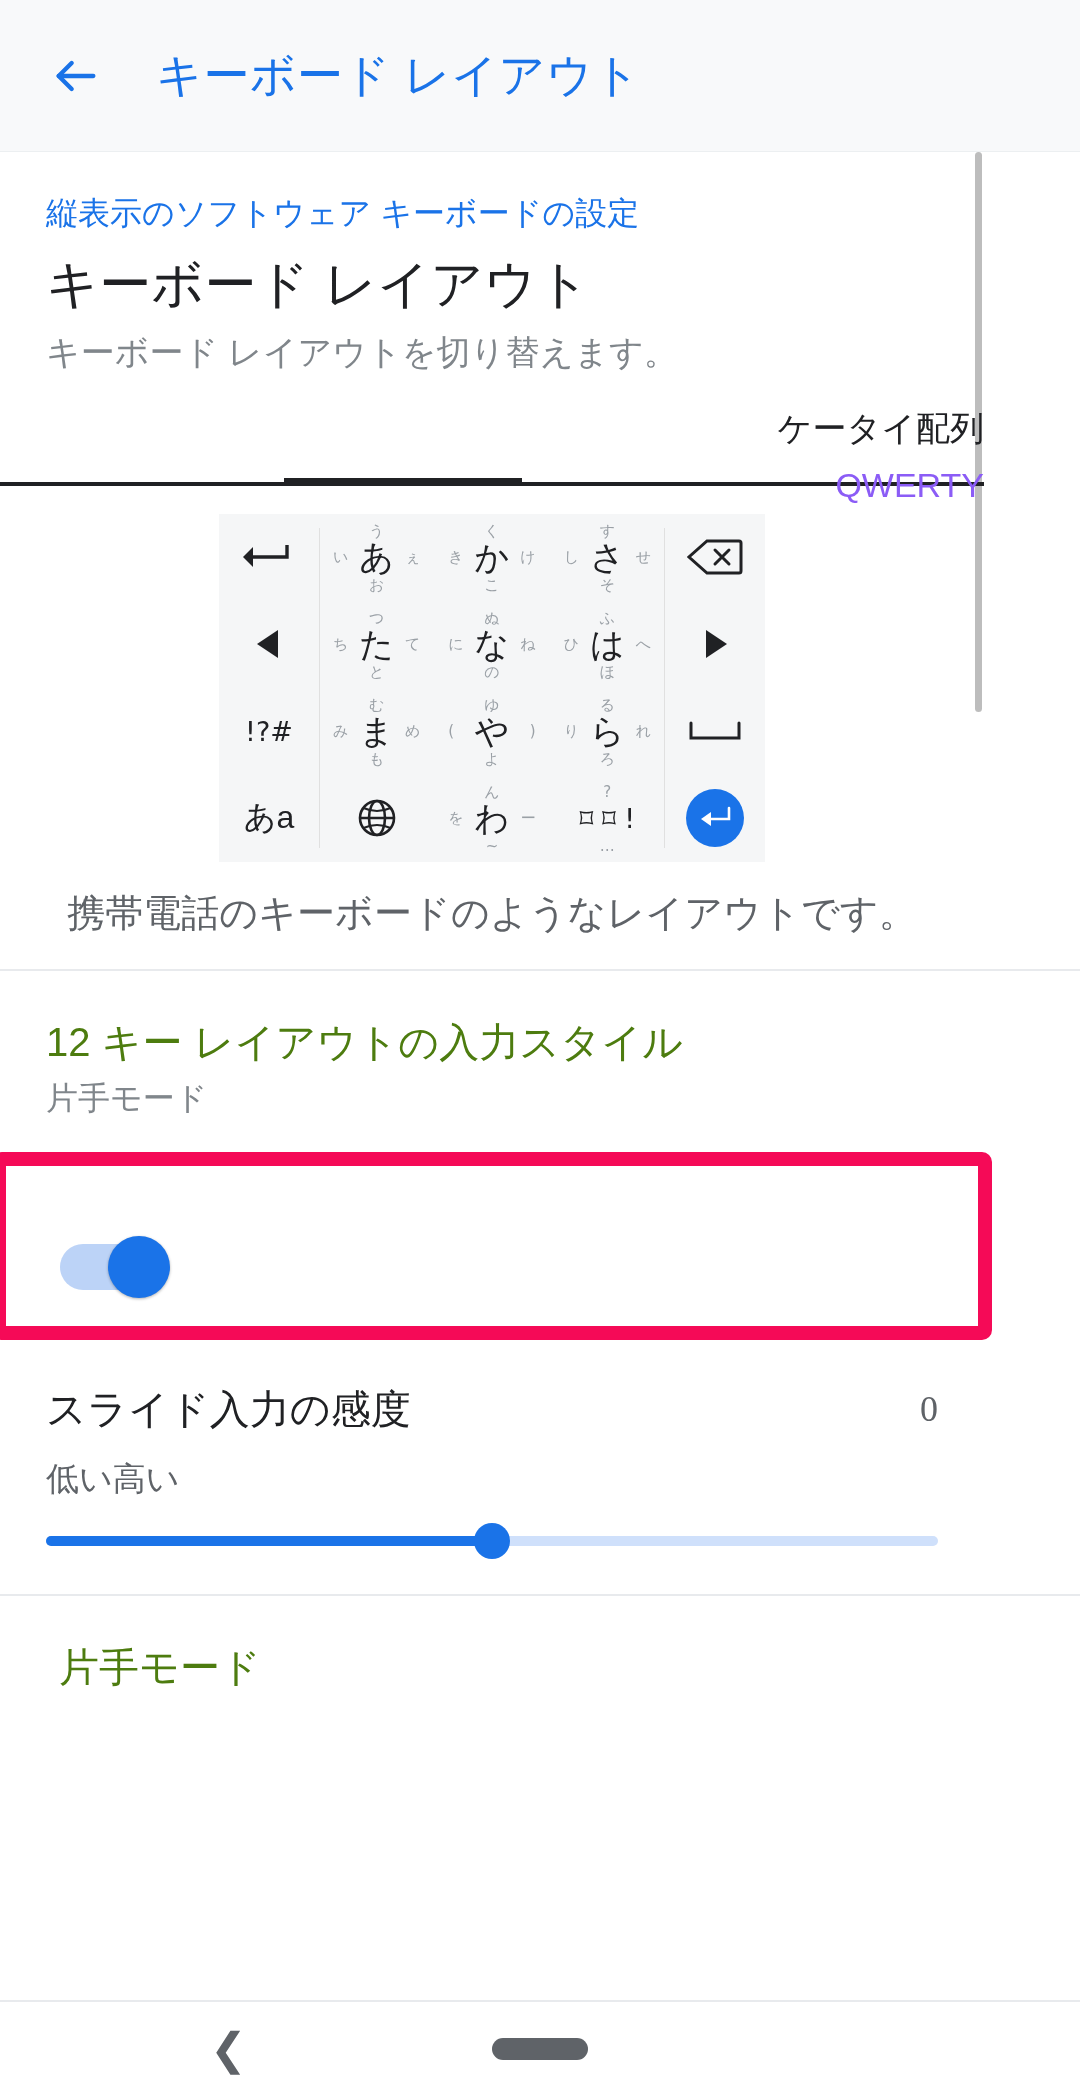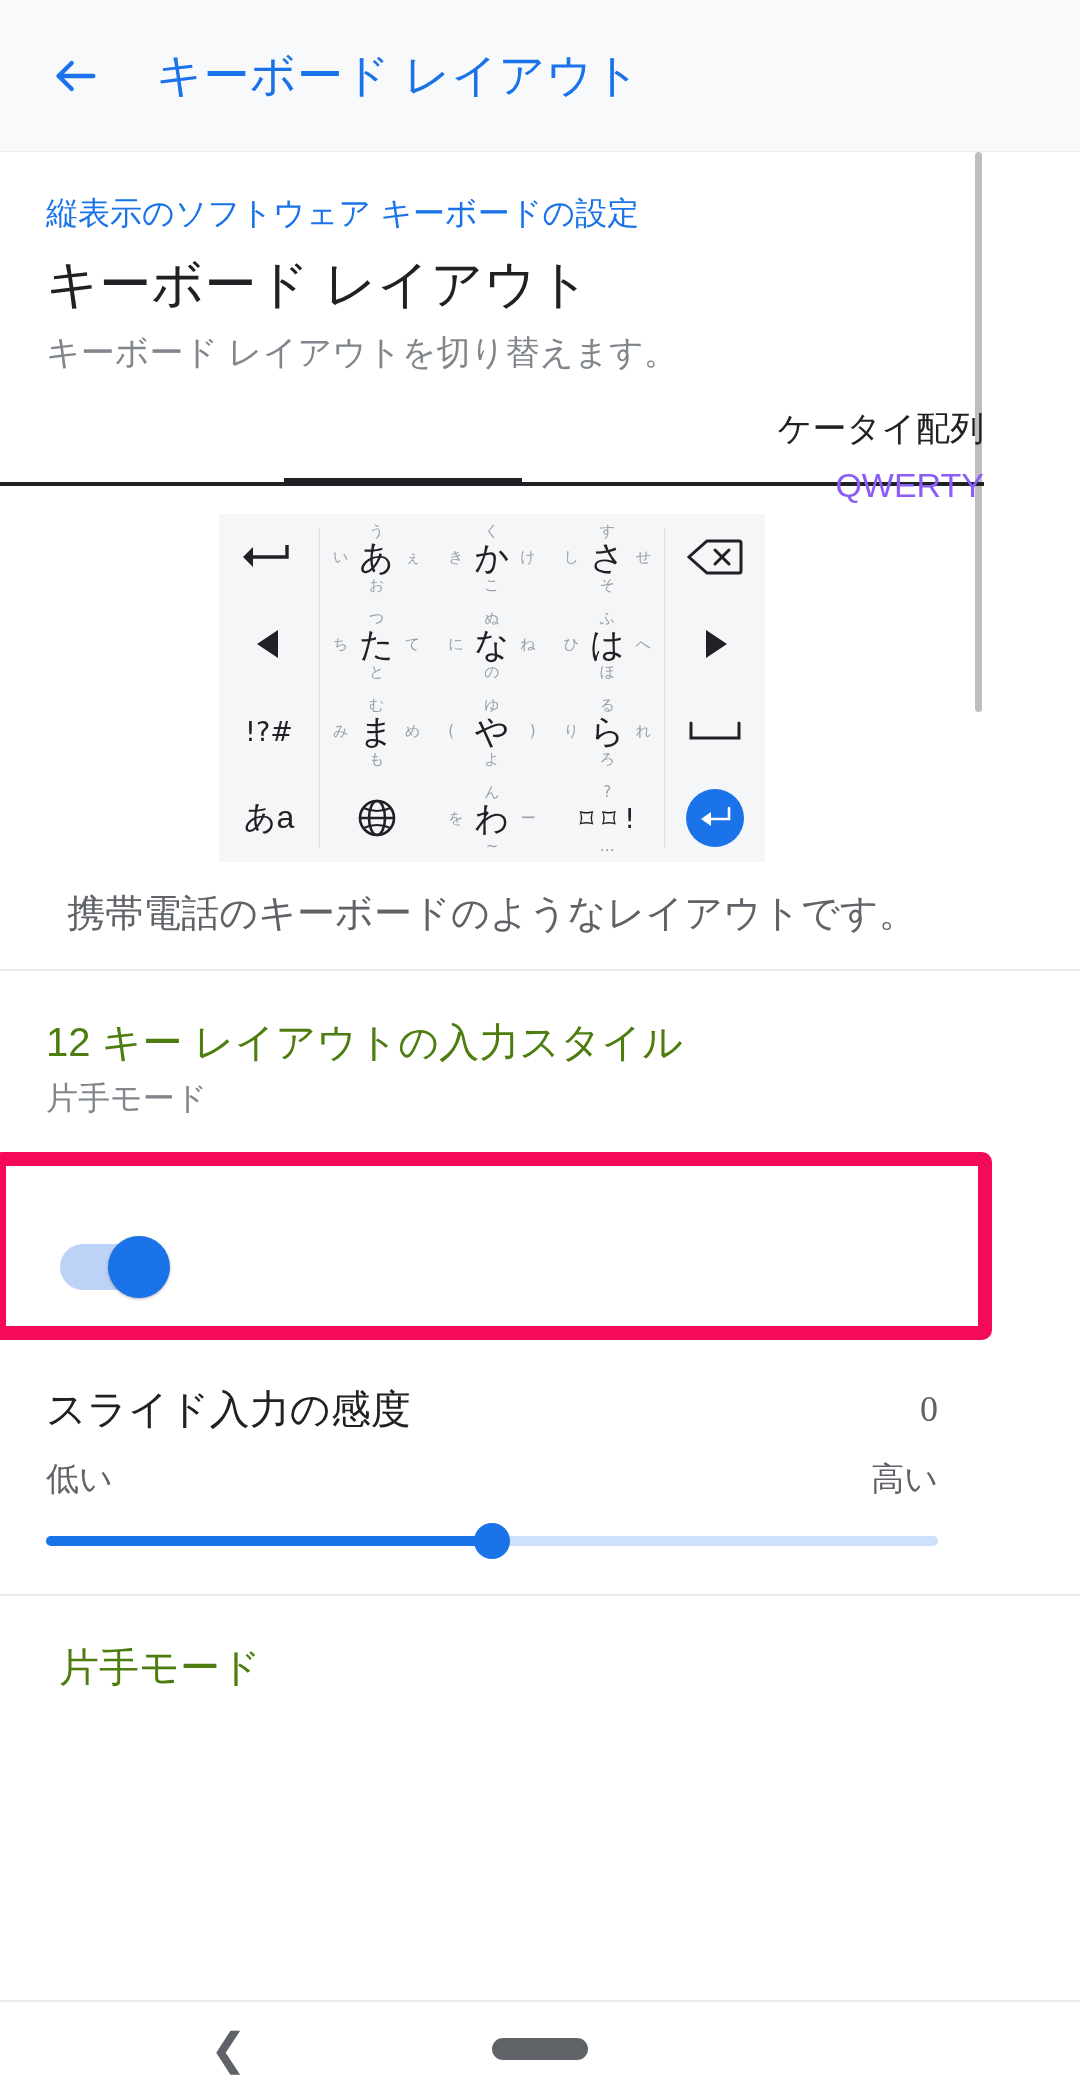--- a/index.html
+++ b/index.html
@@ -151,21 +151,21 @@
     width: 62px; height: 62px; border-radius: 50%;
     background: #1a73e8;
     box-shadow: 0 1px 3px rgba(0,0,0,.3);
   }
 
   
   .slider-row { padding: 42px 46px 30px 46px; }
   .slider-head { display:flex; justify-content: space-between; align-items: center; font-family: Liberation Serif, serif; }
   .slider-label { font-size: 40px; color:#202124; }
   .slider-value { font-size: 36px; color:#5f6368; }
-  .slider-ends { display:flex; justify-content: space-between; margin-top: 20px; }
+  .slider-ends { display:flex; margin-top: 20px; }
   .slider-end { font-size: 33px; color:#5f6368; }
   .slider-track {
     position: relative; height: 10px; border-radius: 5px;
     background: #cfe0fb; margin-top: 34px; margin-bottom: 18px;
   }
   .slider-fill { position:absolute; left:0; top:0; height:10px; border-radius:5px; background:#1a73e8; width:50%; }
   .slider-thumb {
     position:absolute; top: 50%; left: 50%;
     transform: translate(-50%,-50%);
     width: 36px; height: 36px; border-radius:50%; background:#1a73e8;

